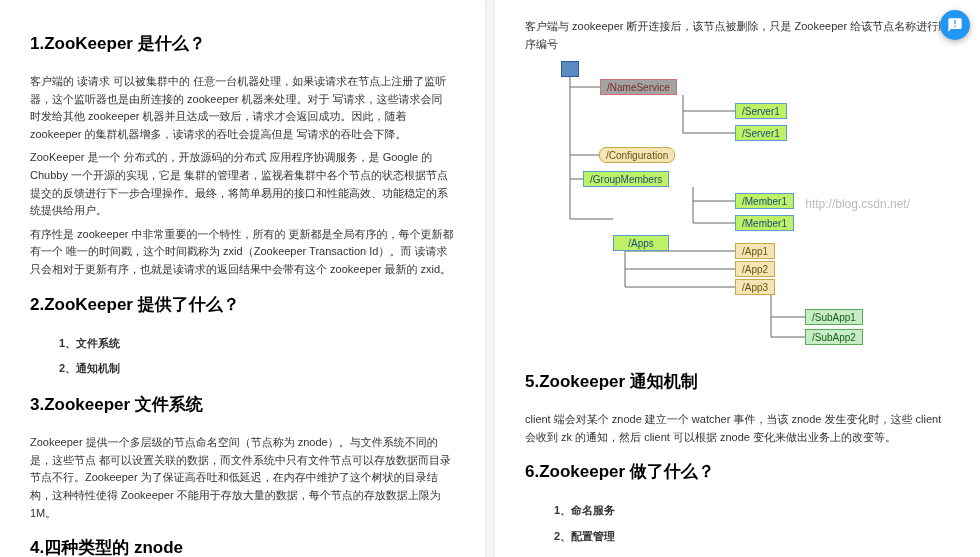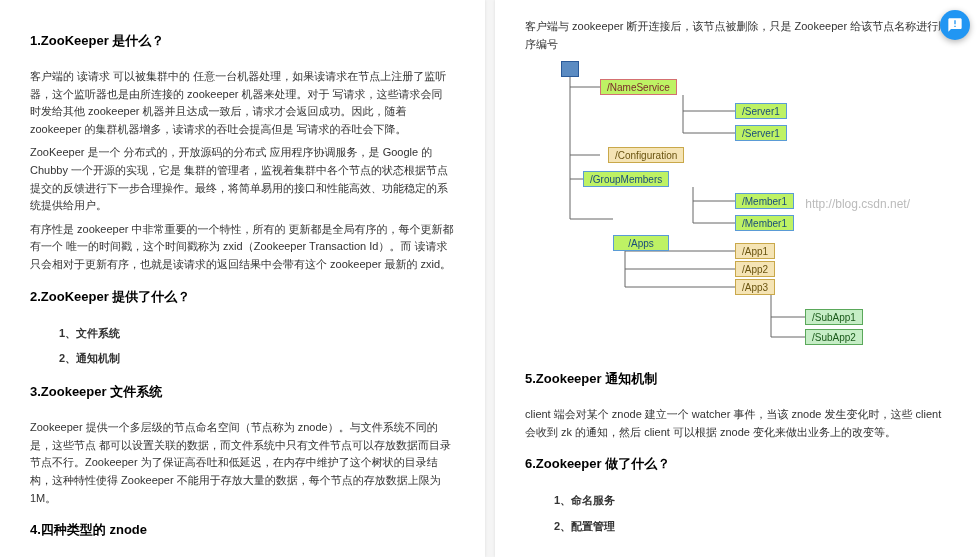--- a/index.html
+++ b/index.html
@@ -18,21 +18,21 @@
     top: 0;
     width: 485px;
     height: 557px;
     padding: 18px 30px;
     box-shadow: 0 0 3px rgba(0,0,0,0.1);
     overflow: hidden;
   }
   .page-left { left: 0; }
   .page-right { left: 495px; }
   h2 {
-    font-size: 13px;
+    font-size: 17px;
     font-weight: bold;
     margin: 14px 0 18px 0;
     color: #000;
   }
   p {
     line-height: 1.6;
     color: #333;
     margin-bottom: 6px;
   }
   .list-item {
@@ -58,21 +58,21 @@
   }
   .node {
     position: absolute;
     padding: 2px 6px;
     border: 1px solid;
     white-space: nowrap;
     height: 16px;
     line-height: 12px;
   }
   .blue { background: #bef264; border-color: #5a9bd5; color: #1a4d7a; }
-  .red { background: #bef264; border-color: #d47070; color: #7a2a2a; }
+  .red { background: #a3a3a3; border-color: #d47070; color: #7a2a2a; }
   .gold { background: #f5e4b5; border-color: #c9a84a; color: #6a5410; }
   .green { background: #c6edc6; border-color: #5aa85a; color: #1a5a1a; }
   .watermark {
     position: absolute;
     color: #bbb;
     font-size: 12px;
     right: 40px;
     top: 136px;
     font-family: Arial;
   }
@@ -132,21 +132,21 @@
         <line x1="100" y1="226" x2="210" y2="226"></line>
         <line x1="246" y1="234" x2="246" y2="276"></line>
         <line x1="246" y1="256" x2="280" y2="256"></line>
         <line x1="246" y1="276" x2="280" y2="276"></line>
       </g>
     </svg>
     <div class="root-box"></div>
     <div class="node red" style="left:75px;top:18px;">/NameService</div>
     <div class="node blue" style="left:210px;top:42px;">/Server1</div>
     <div class="node blue" style="left:210px;top:64px;">/Server1</div>
-    <div class="node gold" style="left:83px;top:86px;">/Configuration</div>
+    <div class="node gold" style="left:74px;top:86px;border-radius:7px;">/Configuration</div>
     <div class="node blue" style="left:58px;top:110px;">/GroupMembers</div>
     <div class="node blue" style="left:210px;top:132px;">/Member1</div>
     <div class="node blue" style="left:210px;top:154px;">/Member1</div>
     <div class="node blue" style="left:88px;top:174px;width:56px;text-align:center;">/Apps</div>
     <div class="node gold" style="left:210px;top:182px;">/App1</div>
     <div class="node gold" style="left:210px;top:200px;">/App2</div>
     <div class="node gold" style="left:210px;top:218px;">/App3</div>
     <div class="node green" style="left:280px;top:248px;">/SubApp1</div>
     <div class="node green" style="left:280px;top:268px;">/SubApp2</div>
     <div class="watermark">http://blog.csdn.net/</div>

